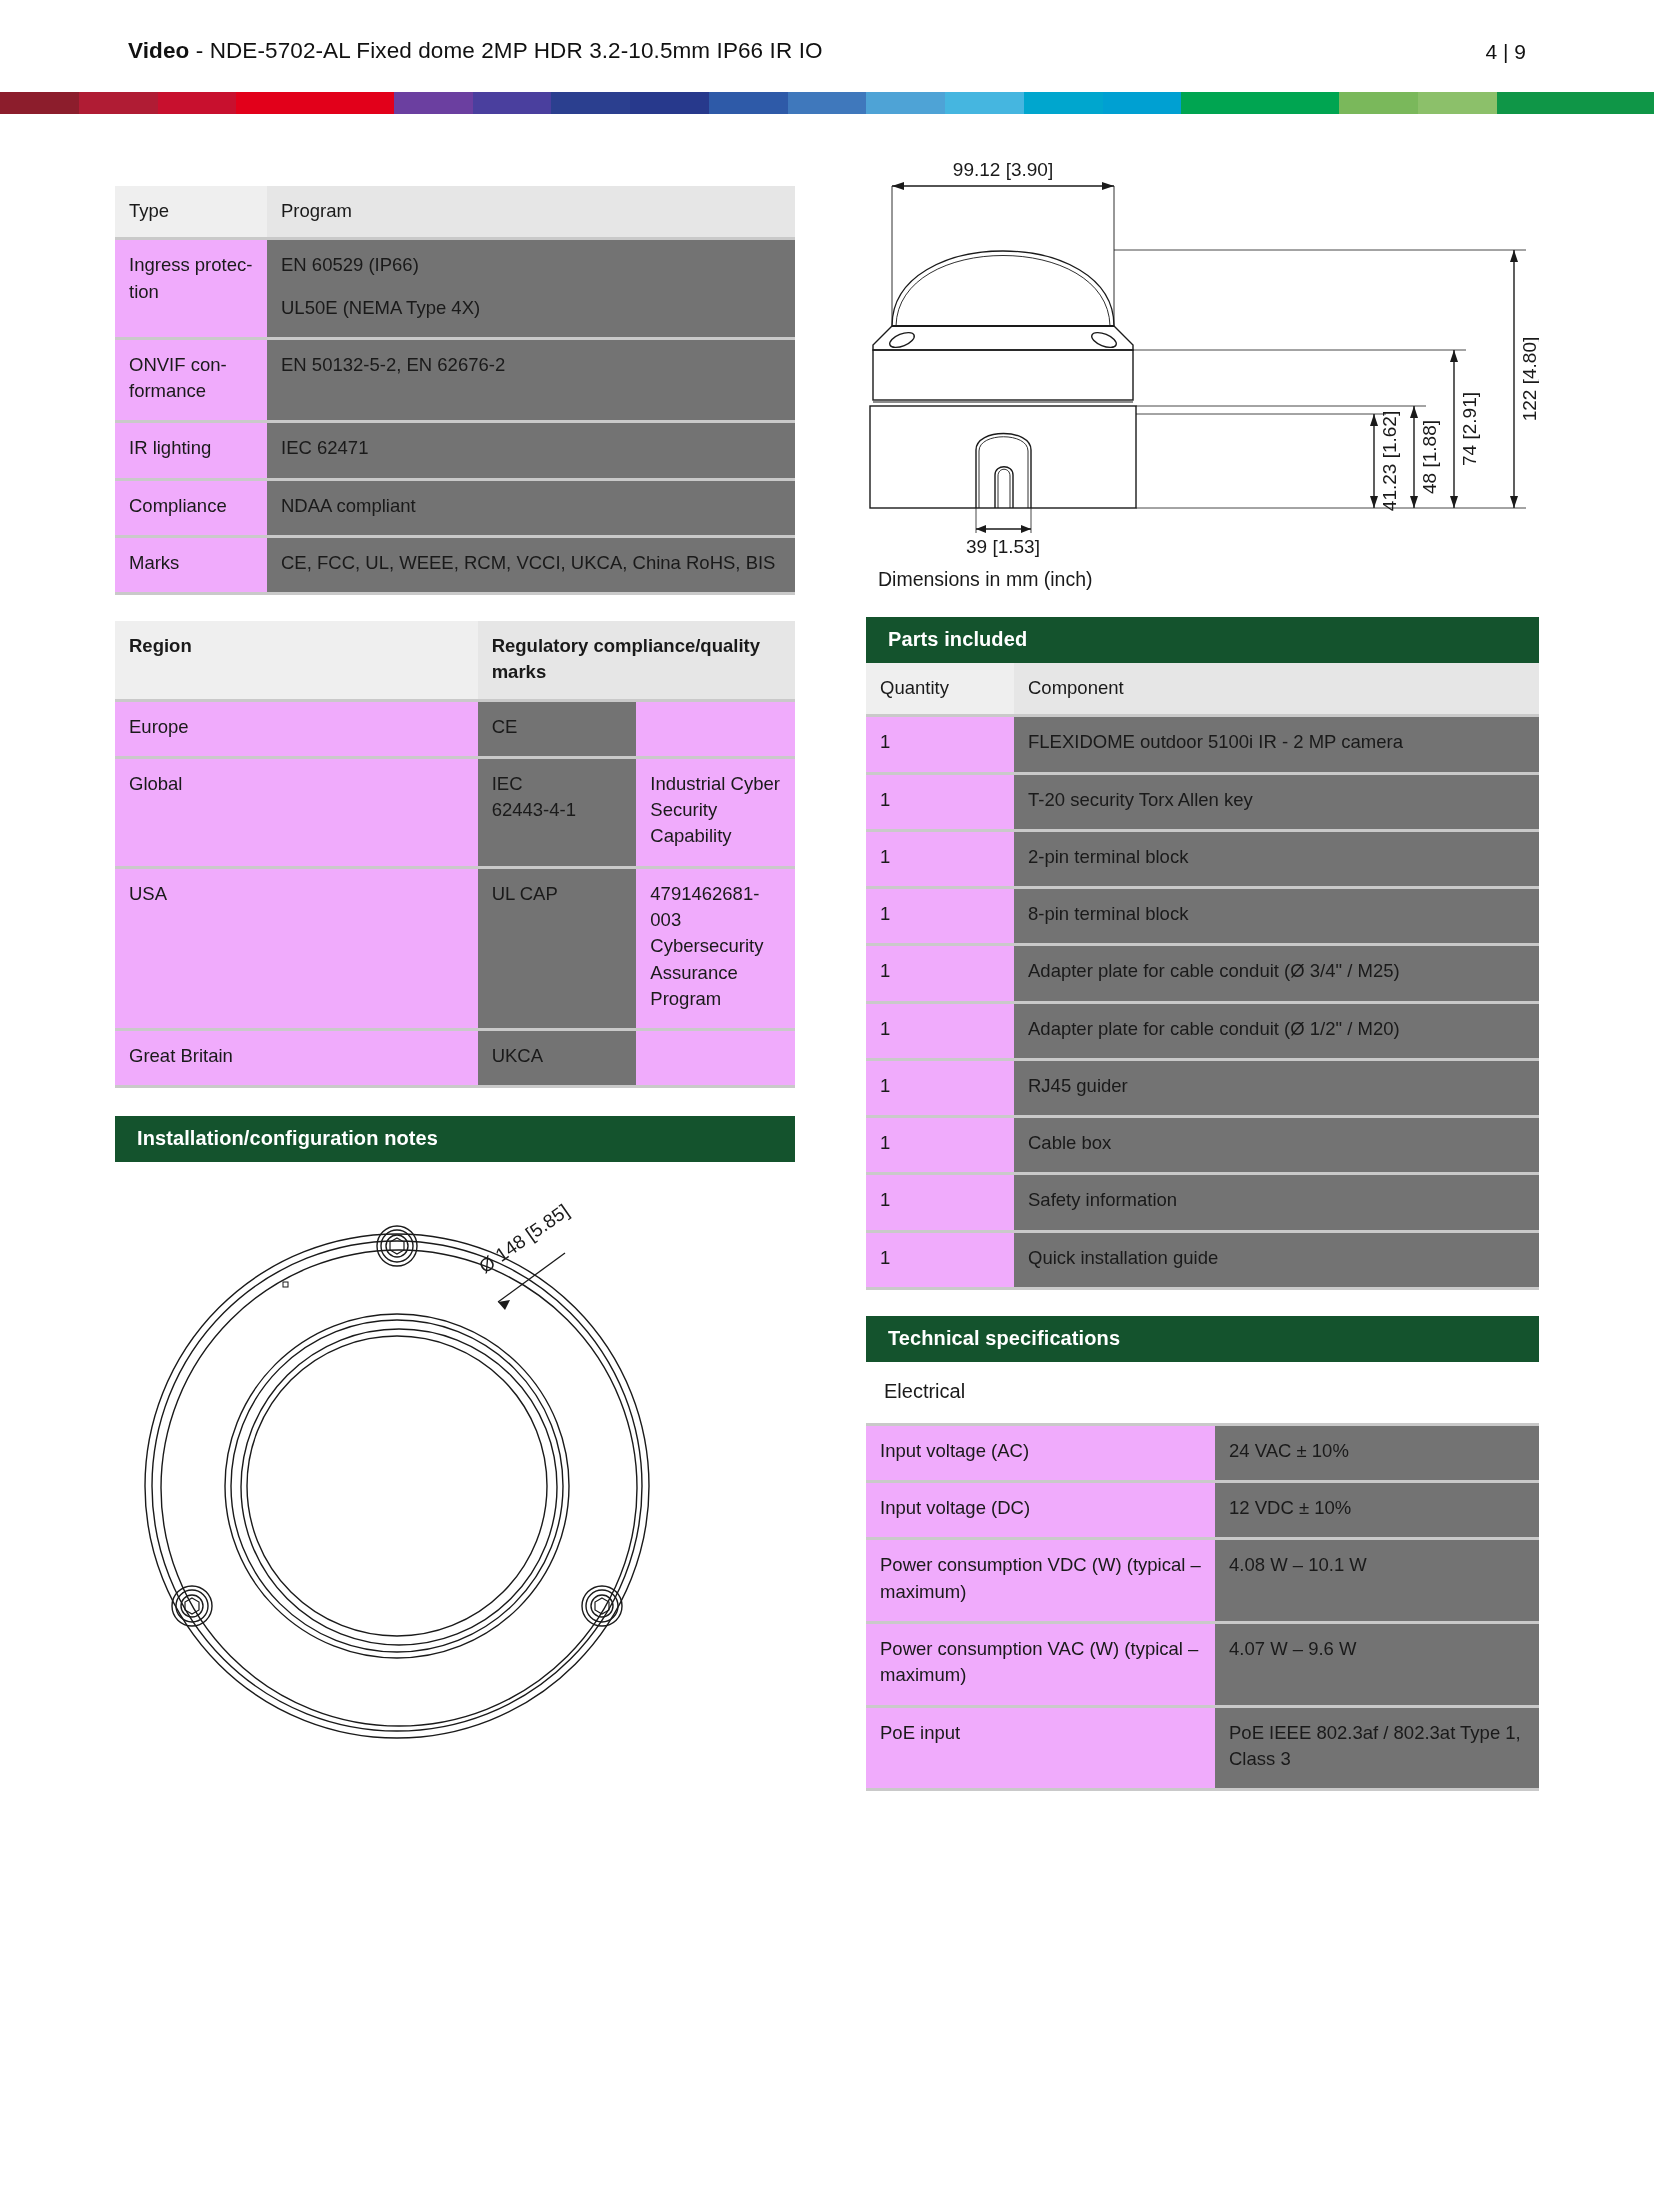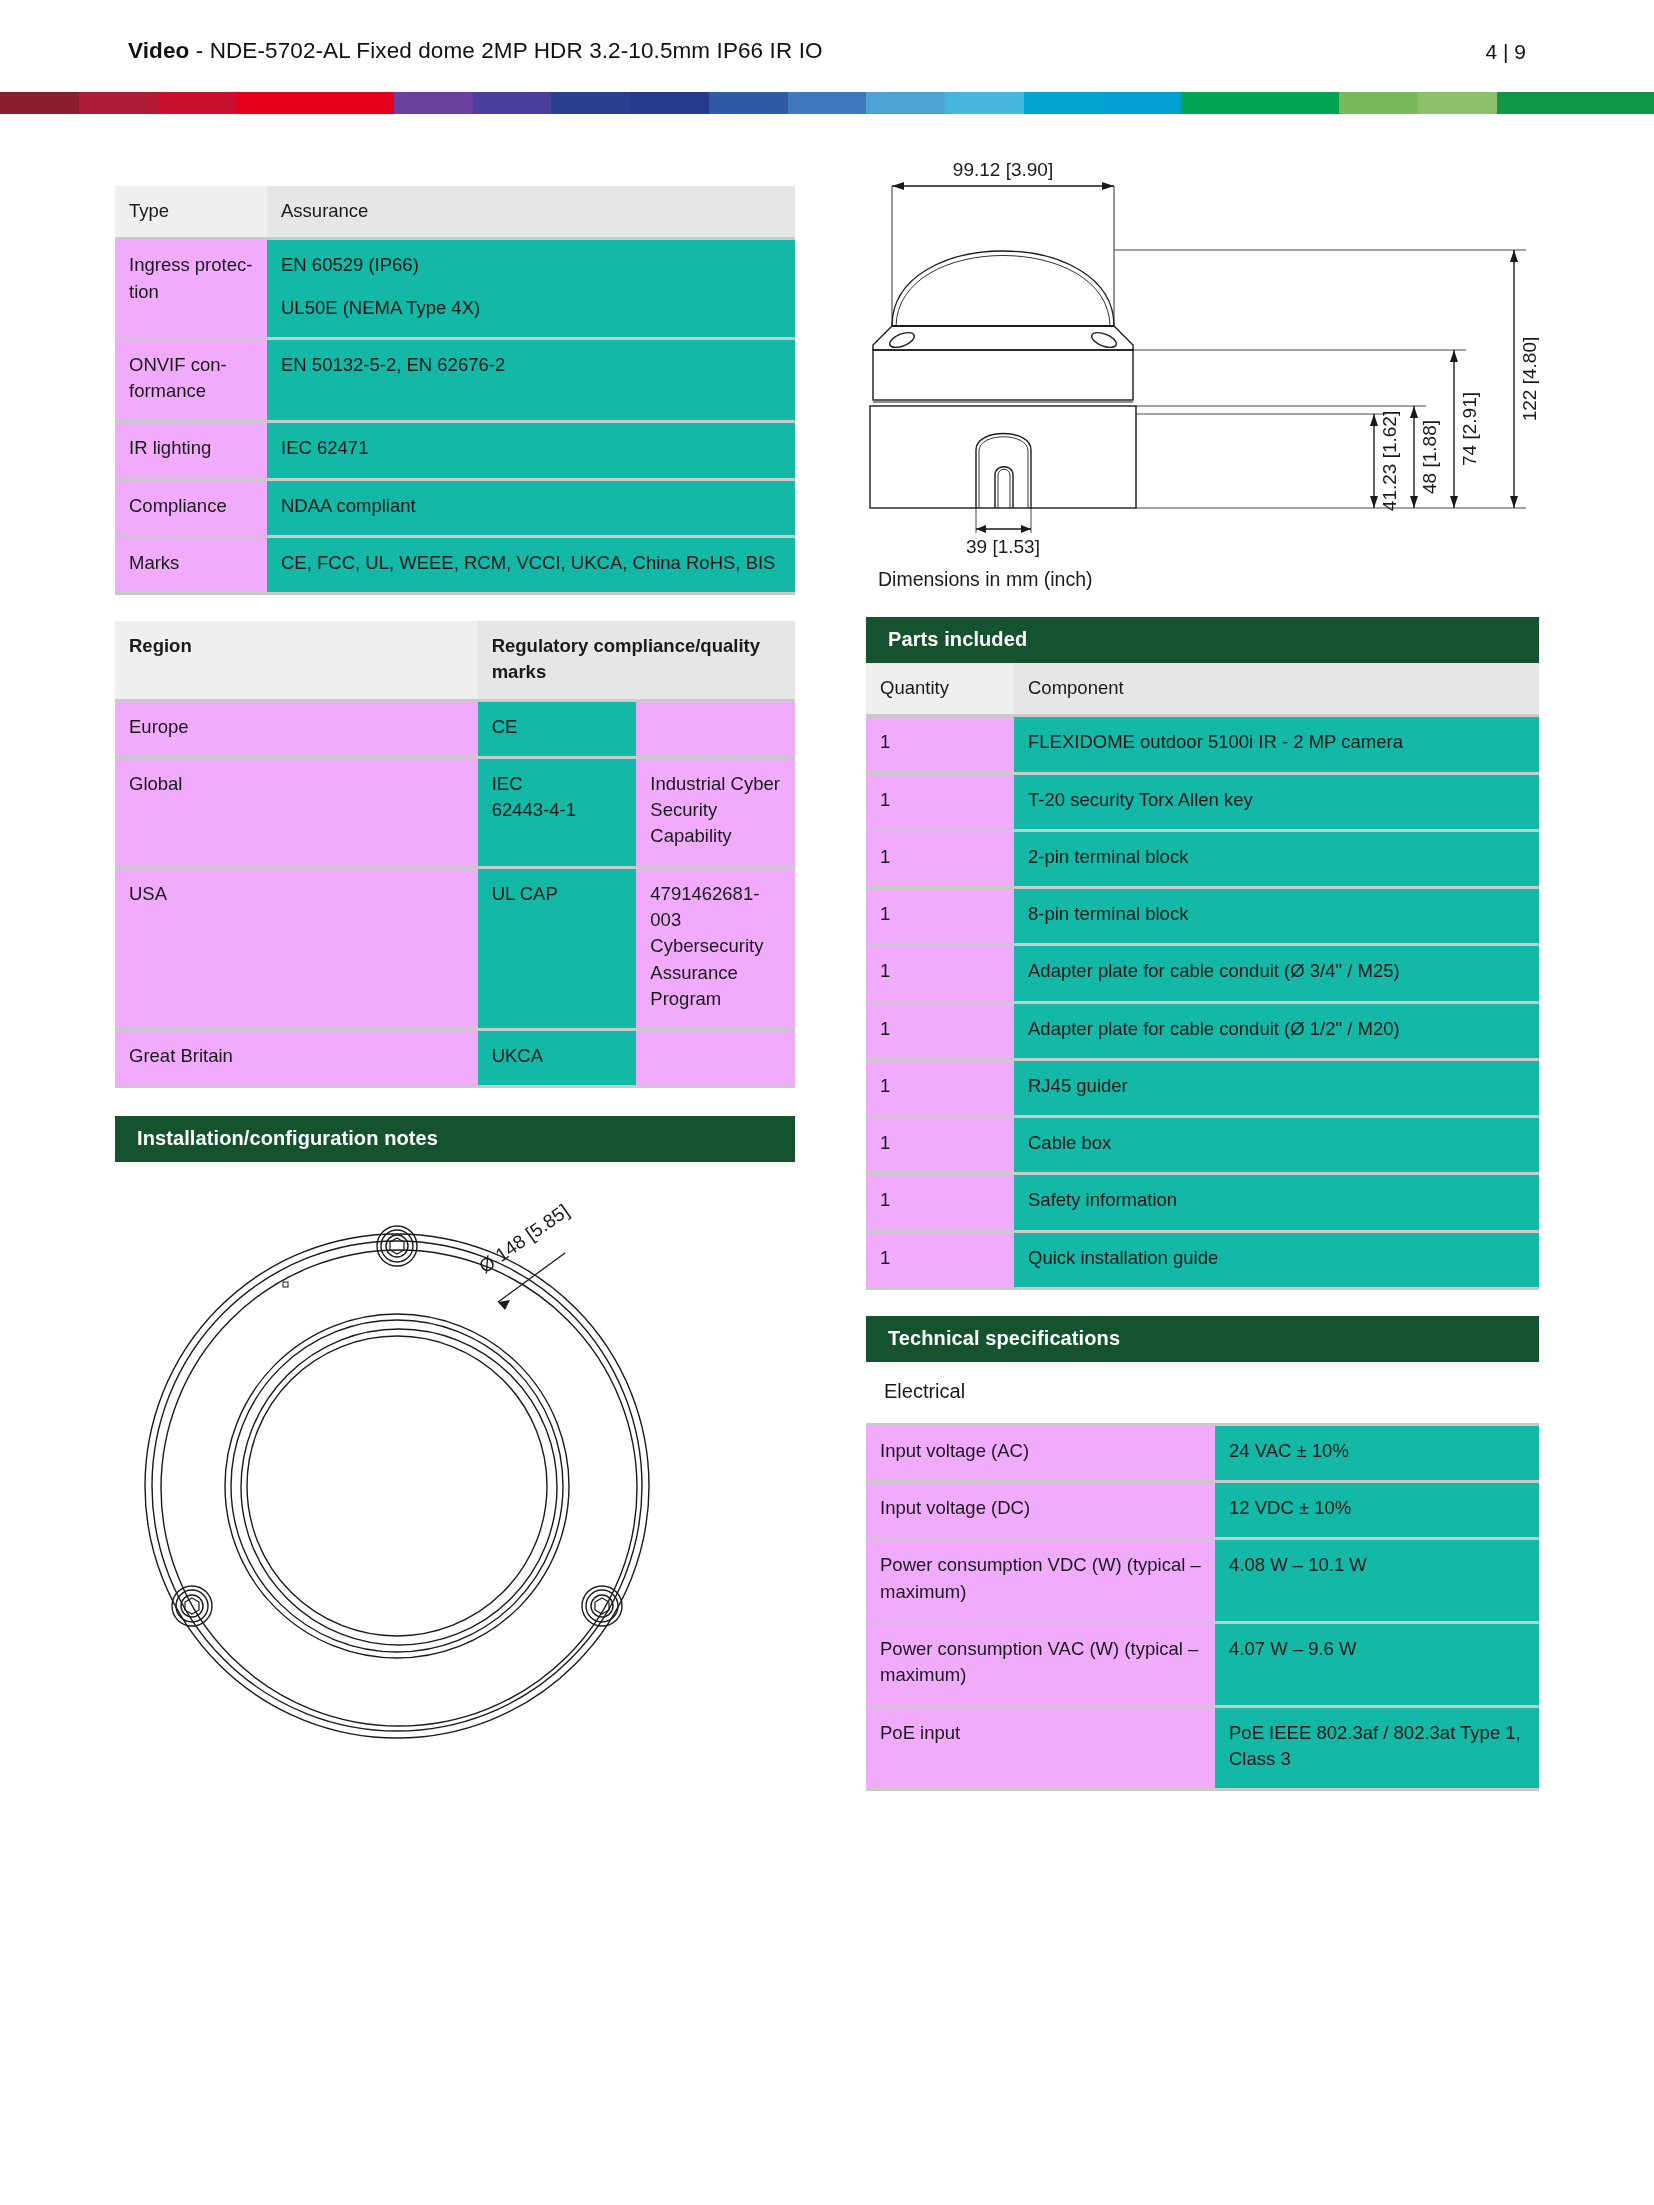--- a/index.html
+++ b/index.html
@@ -43,21 +43,21 @@
     font-size: 18.5px; line-height: 1.42; color: #1a1a1a;
     border-bottom: 3px solid #c9c9c9;
   }
   table.spec tr.hdr th {
     background: #e6e6e6;
     padding-top: 12px; padding-bottom: 13px;
     border-bottom: 3px solid #c9c9c9;
   }
   table.spec tr.hdr th.first { background: #efefef; }
   table.spec th.bold-hdr { font-weight: bold; }
-  table.spec td.shade { background: #14b8a6; }
+  table.spec td.shade { background: #737373; }
   table.spec td.plain { background: #f0abfc; }
 
   
   .t-type td.c0, .t-type th.c0 { width: 152px; }
   .t-region td.c0, .t-region th.c0 { width: 152px; }
   .t-region td.c1, .t-region th.c1 { width: 133px; }
   .t-parts td.c0, .t-parts th.c0 { width: 148px; }
   .t-elec td.c0 { width: 349px; }
 
   
@@ -117,21 +117,21 @@
       <span style="background: rgb(15, 150, 71); flex: 1 1 0px;"></span>
       <span style="background: rgb(15, 150, 71); flex: 1 1 0px;"></span>
     </div>
 
   <div class="col-left">
 
     <table class="spec t-type">
       <tbody>
         <tr class="hdr">
           <th class="c0 first">Type</th>
-          <th class="c1">Assurance</th>
+          <th class="c1">Program</th>
         </tr>
         <tr>
           <td class="c0 plain">Ingress protec-<br>tion</td>
           <td class="c1 shade">
             <div>EN 60529 (IP66)</div>
             <div style="height:16px"></div>
             <div>UL50E (NEMA Type 4X)</div>
           </td>
         </tr>
         <tr>

